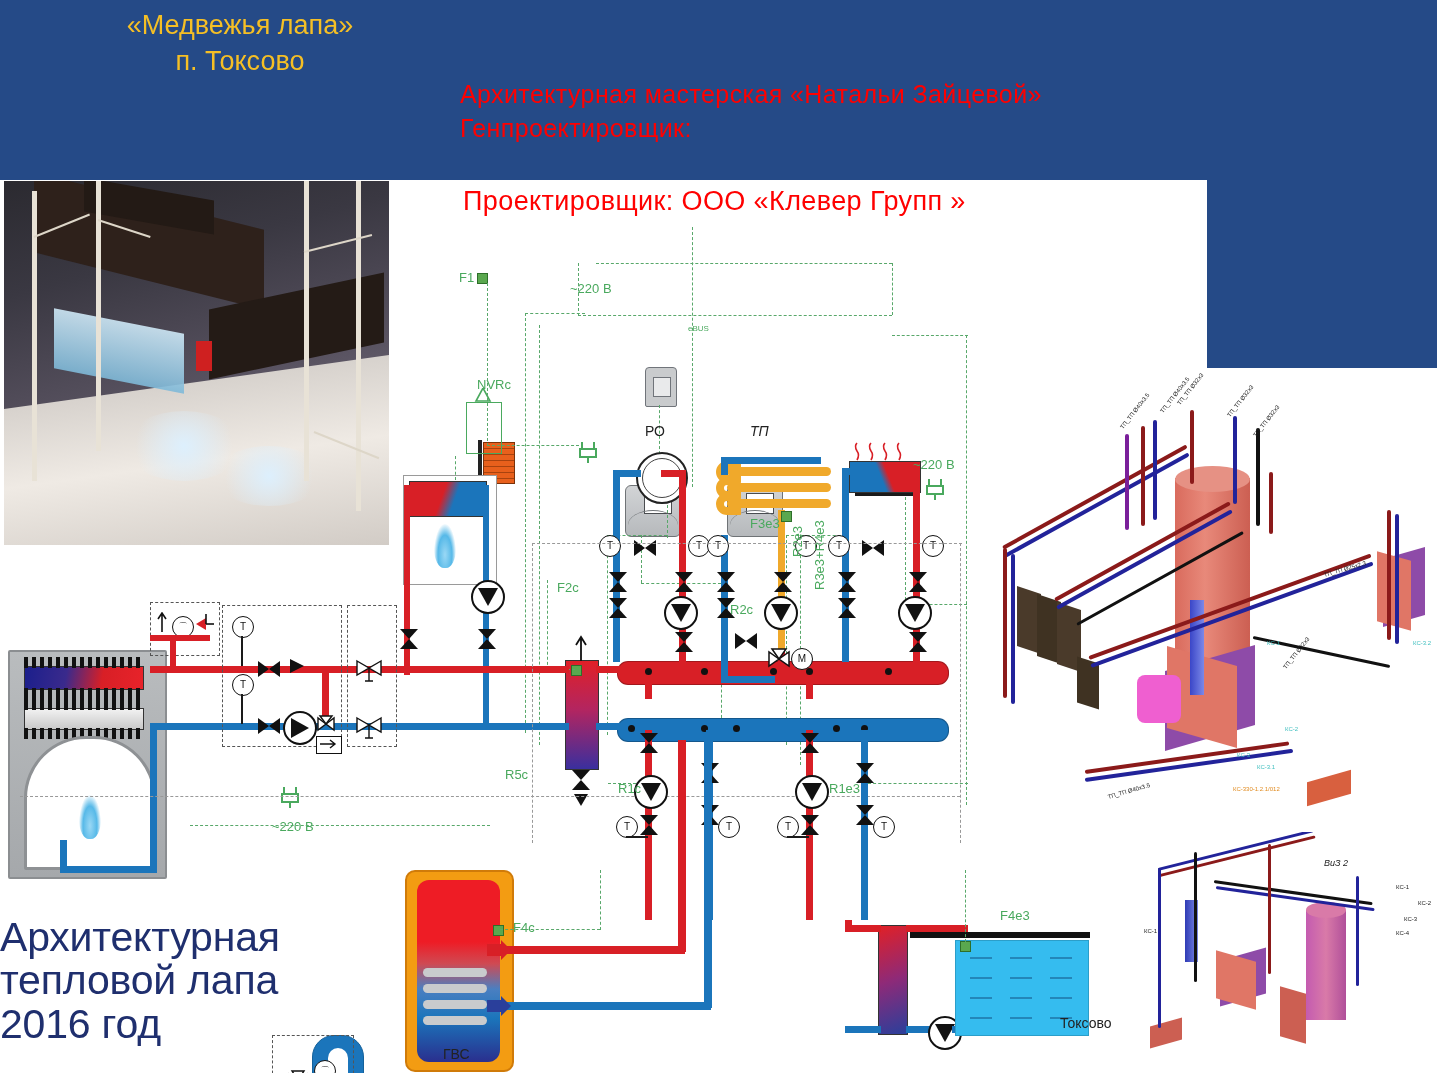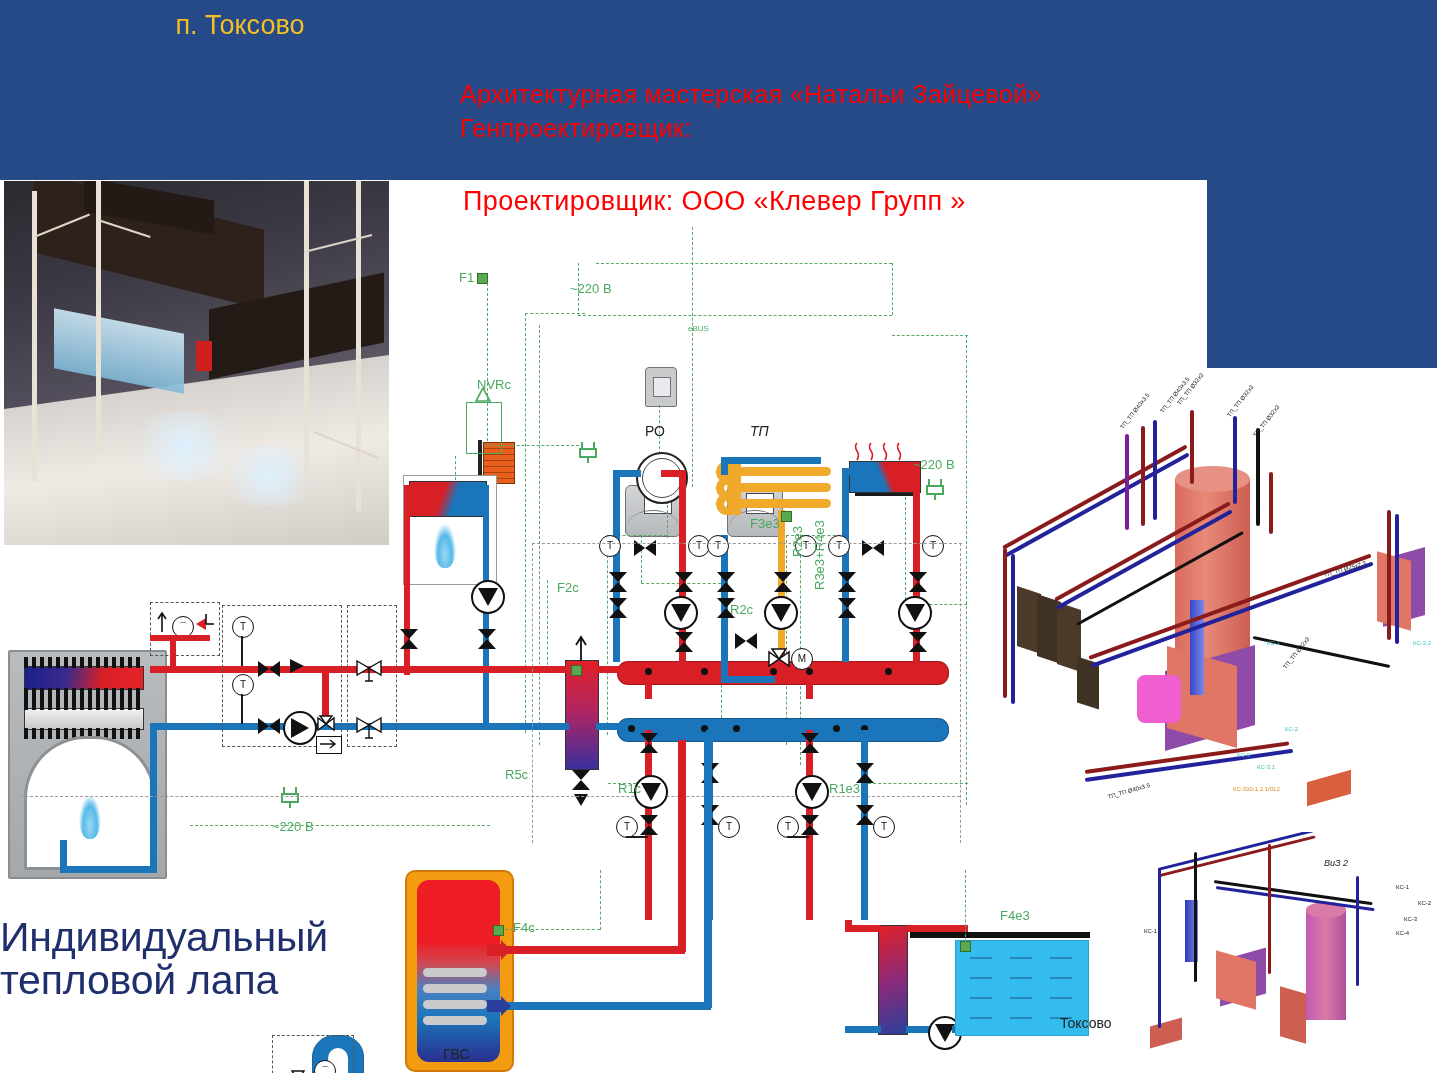--- a/index.html
+++ b/index.html
@@ -250,20 +250,21 @@
   .pipe3{position:absolute;border-radius:2px;}
 </style>
 </head>
 <body>
 
 <div id="slide">
 
   <div class="header-band"></div>
 
   <div class="title-block">
+    <span class="title-line">«Медвежья лапа»</span>
     <span class="title-line">п. Токсово</span>
   </div>
 
   <div class="gen-block">
     <span class="gen-line">Архитектурная  мастерская  «Натальи Зайцевой»</span>
     <span class="gen-line">Генпроектировщик:</span>
   </div>
 
   <div class="designer-line">Проектировщик:  ООО «Клевер Групп »</div>
 
@@ -284,22 +285,23 @@
     <div class="ph-tree" style="left:92px;top:0px;height:270px;"></div>
     <div class="ph-tree" style="left:300px;top:0px;height:300px;"></div>
     <div class="ph-tree" style="left:352px;top:0px;height:330px;"></div>
     <div class="ph-branch" style="left:30px;top:55px;width:60px;transform:rotate(-22deg);"></div>
     <div class="ph-branch" style="left:94px;top:38px;width:55px;transform:rotate(18deg);"></div>
     <div class="ph-branch" style="left:300px;top:70px;width:70px;transform:rotate(-14deg);"></div>
     <div class="ph-branch" style="left:310px;top:250px;width:70px;transform:rotate(22deg);"></div>
   </div>
 
   <div class="caption">
-    <span>Индивидуальный</span>
+    <span>Архитектурная</span>
     <span>тепловой лапа</span>
+    <span>2016 год</span>
   </div>
 
   <div class="schem">
 
     <div class="sensor-box"></div>
     <div class="dash-gv" style="left:659px;top:225px;height:80px;"></div>
 
     <div class="ctrl" style="left:625px;top:305px;">
       <div class="ctrl-scr"></div>
       <div class="ctrl-arc"></div>

